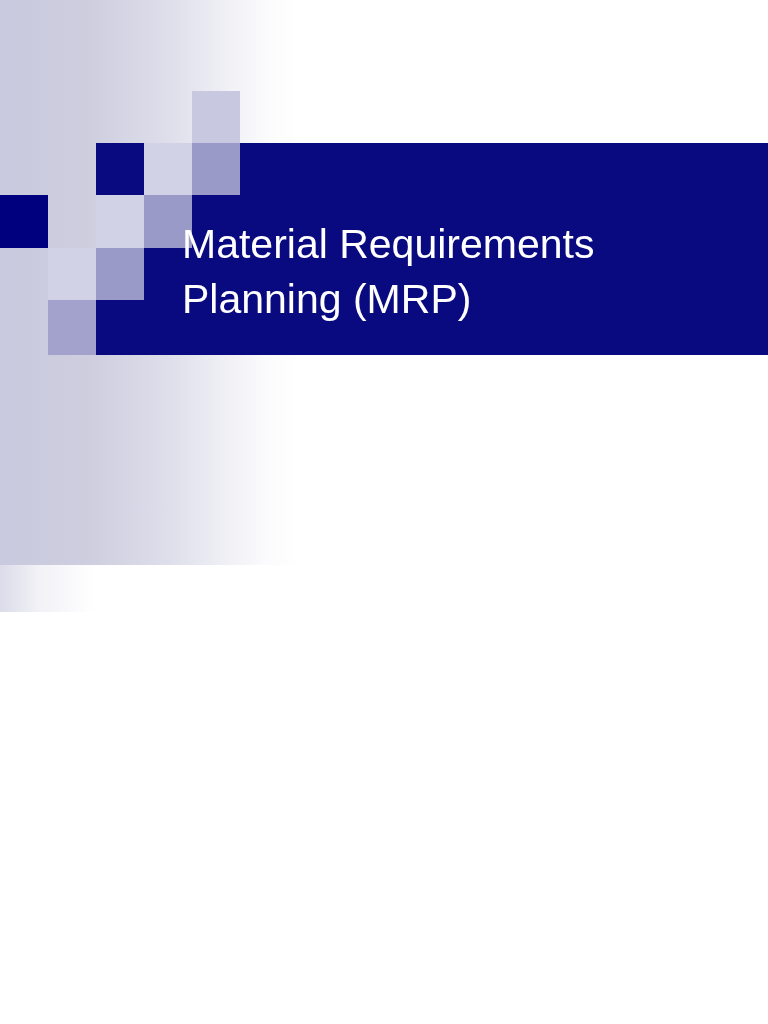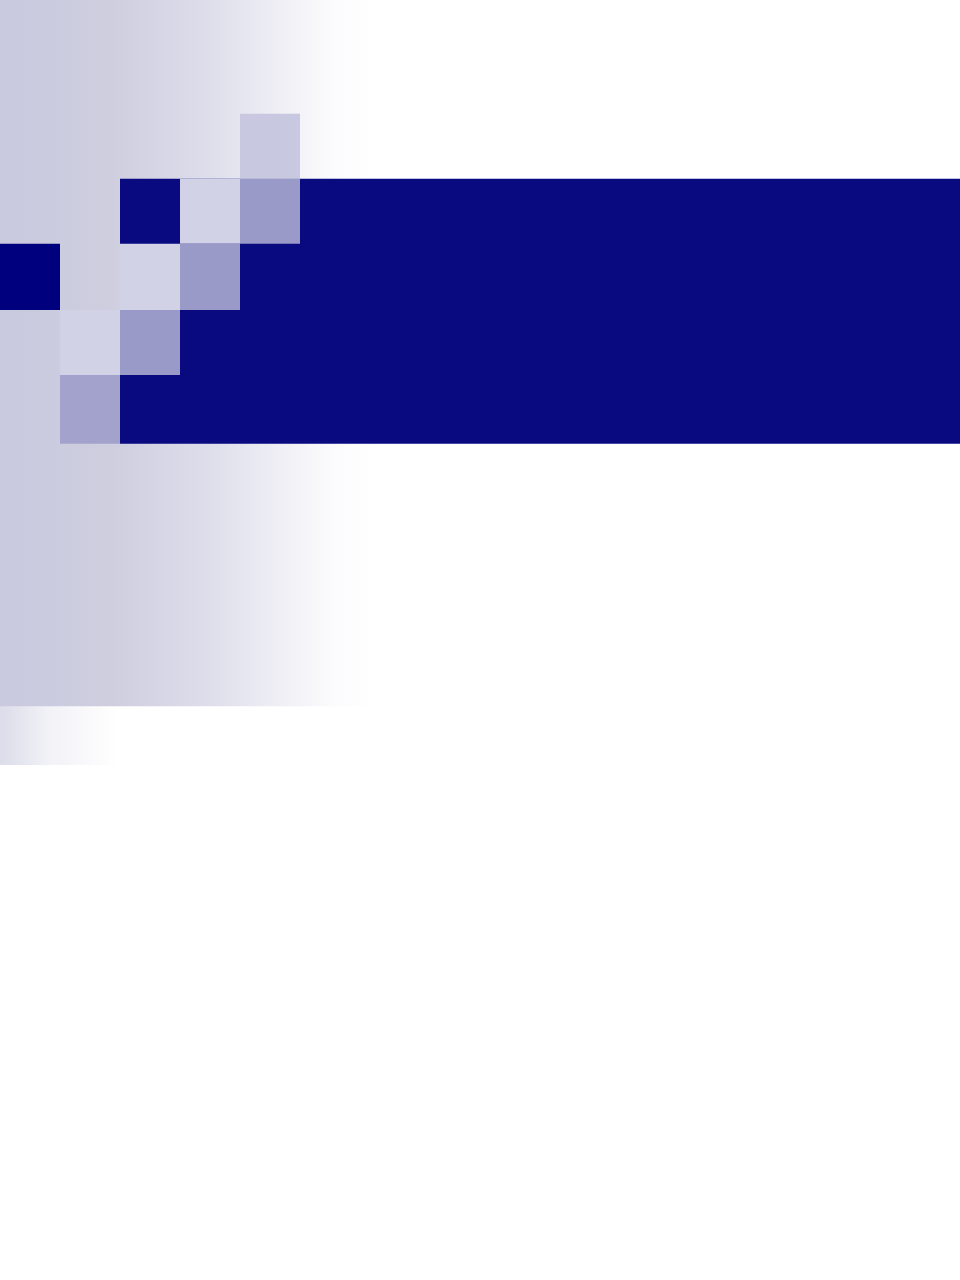--- a/index.html
+++ b/index.html
@@ -110,20 +110,21 @@
     <div class="sq sq-pale" style="left:192px; top:91px;  width:48px; height:52px;"></div>
     <div class="sq sq-pale-soft" style="left:144px; top:143px; width:48px; height:52px;"></div>
     <div class="sq sq-mid" style="left:192px; top:143px; width:48px; height:52px;"></div>
     <div class="sq sq-navy" style="left:0px;   top:195px; width:48px; height:53px;"></div>
     <div class="sq sq-pale-soft" style="left:96px;  top:195px; width:48px; height:53px;"></div>
     <div class="sq sq-mid" style="left:144px; top:195px; width:48px; height:53px;"></div>
     <div class="sq sq-pale-soft" style="left:48px;  top:248px; width:48px; height:52px;"></div>
     <div class="sq sq-mid" style="left:96px;  top:248px; width:48px; height:52px;"></div>
     <div class="sq sq-mid2" style="left:48px;  top:300px; width:48px; height:55px;"></div>
 
+    <h1 class="title-text">Material Requirements Planning (MRP)</h1>
   </section>
 
   <div class="divider-zone">
     
     
     
     
     
   </div>
 

